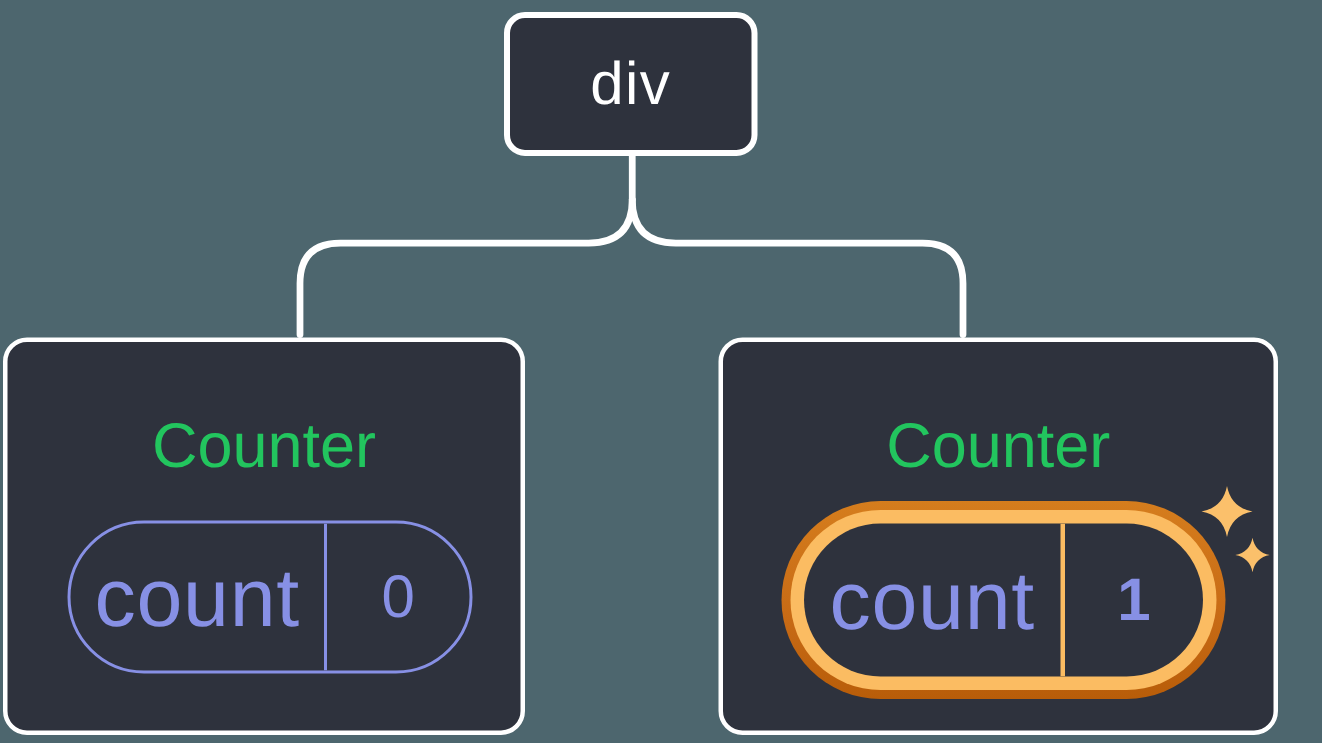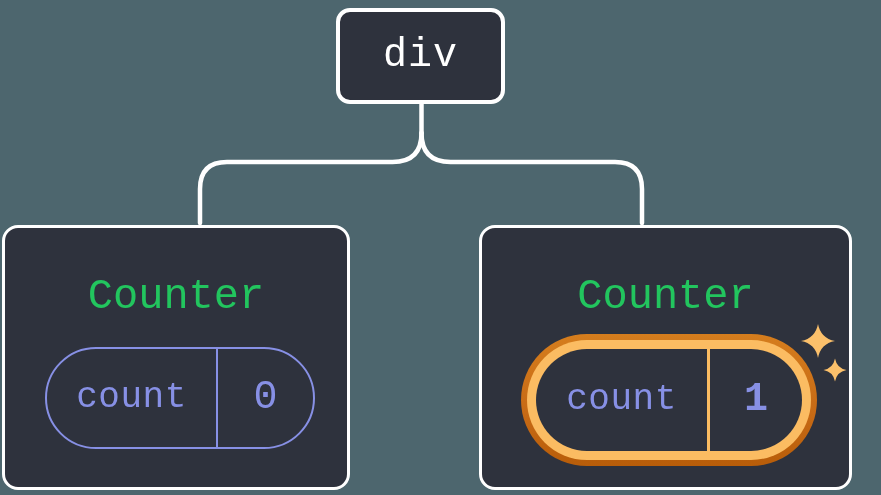--- a/index.html
+++ b/index.html
@@ -10,21 +10,20 @@
     width: 881px;
     height: 495px;
     overflow: hidden;
     background: var(--background, #4d666e);
     font-family: "Liberation Sans", sans-serif;
   }
   .stage {
     position: relative;
     width: 715px;
     height: 495px;
-    font-family: Liberation Mono, monospace;
   }
   .connectors {
     position: absolute;
     left: 0; top: 0;
     width: 881px;
     height: 495px;
     pointer-events: none;
   }
   .connectors path {
     fill: none;
@@ -83,21 +82,21 @@
   }
   .pill-key, .pill-value {
     display: flex;
     align-items: center;
     justify-content: center;
     color: var(--state-accent, #8790e5);
     line-height: 1;
   }
   .pill-key {
     flex: 1;
-    font-size: 36px;
+    font-size: 55px;
     letter-spacing: 0.5px;
     text-align: center;
   }
   .pill-value {
     font-size: 40px;
   }
   
   .card-left .pill {
     position: absolute;
     left: 40px;

